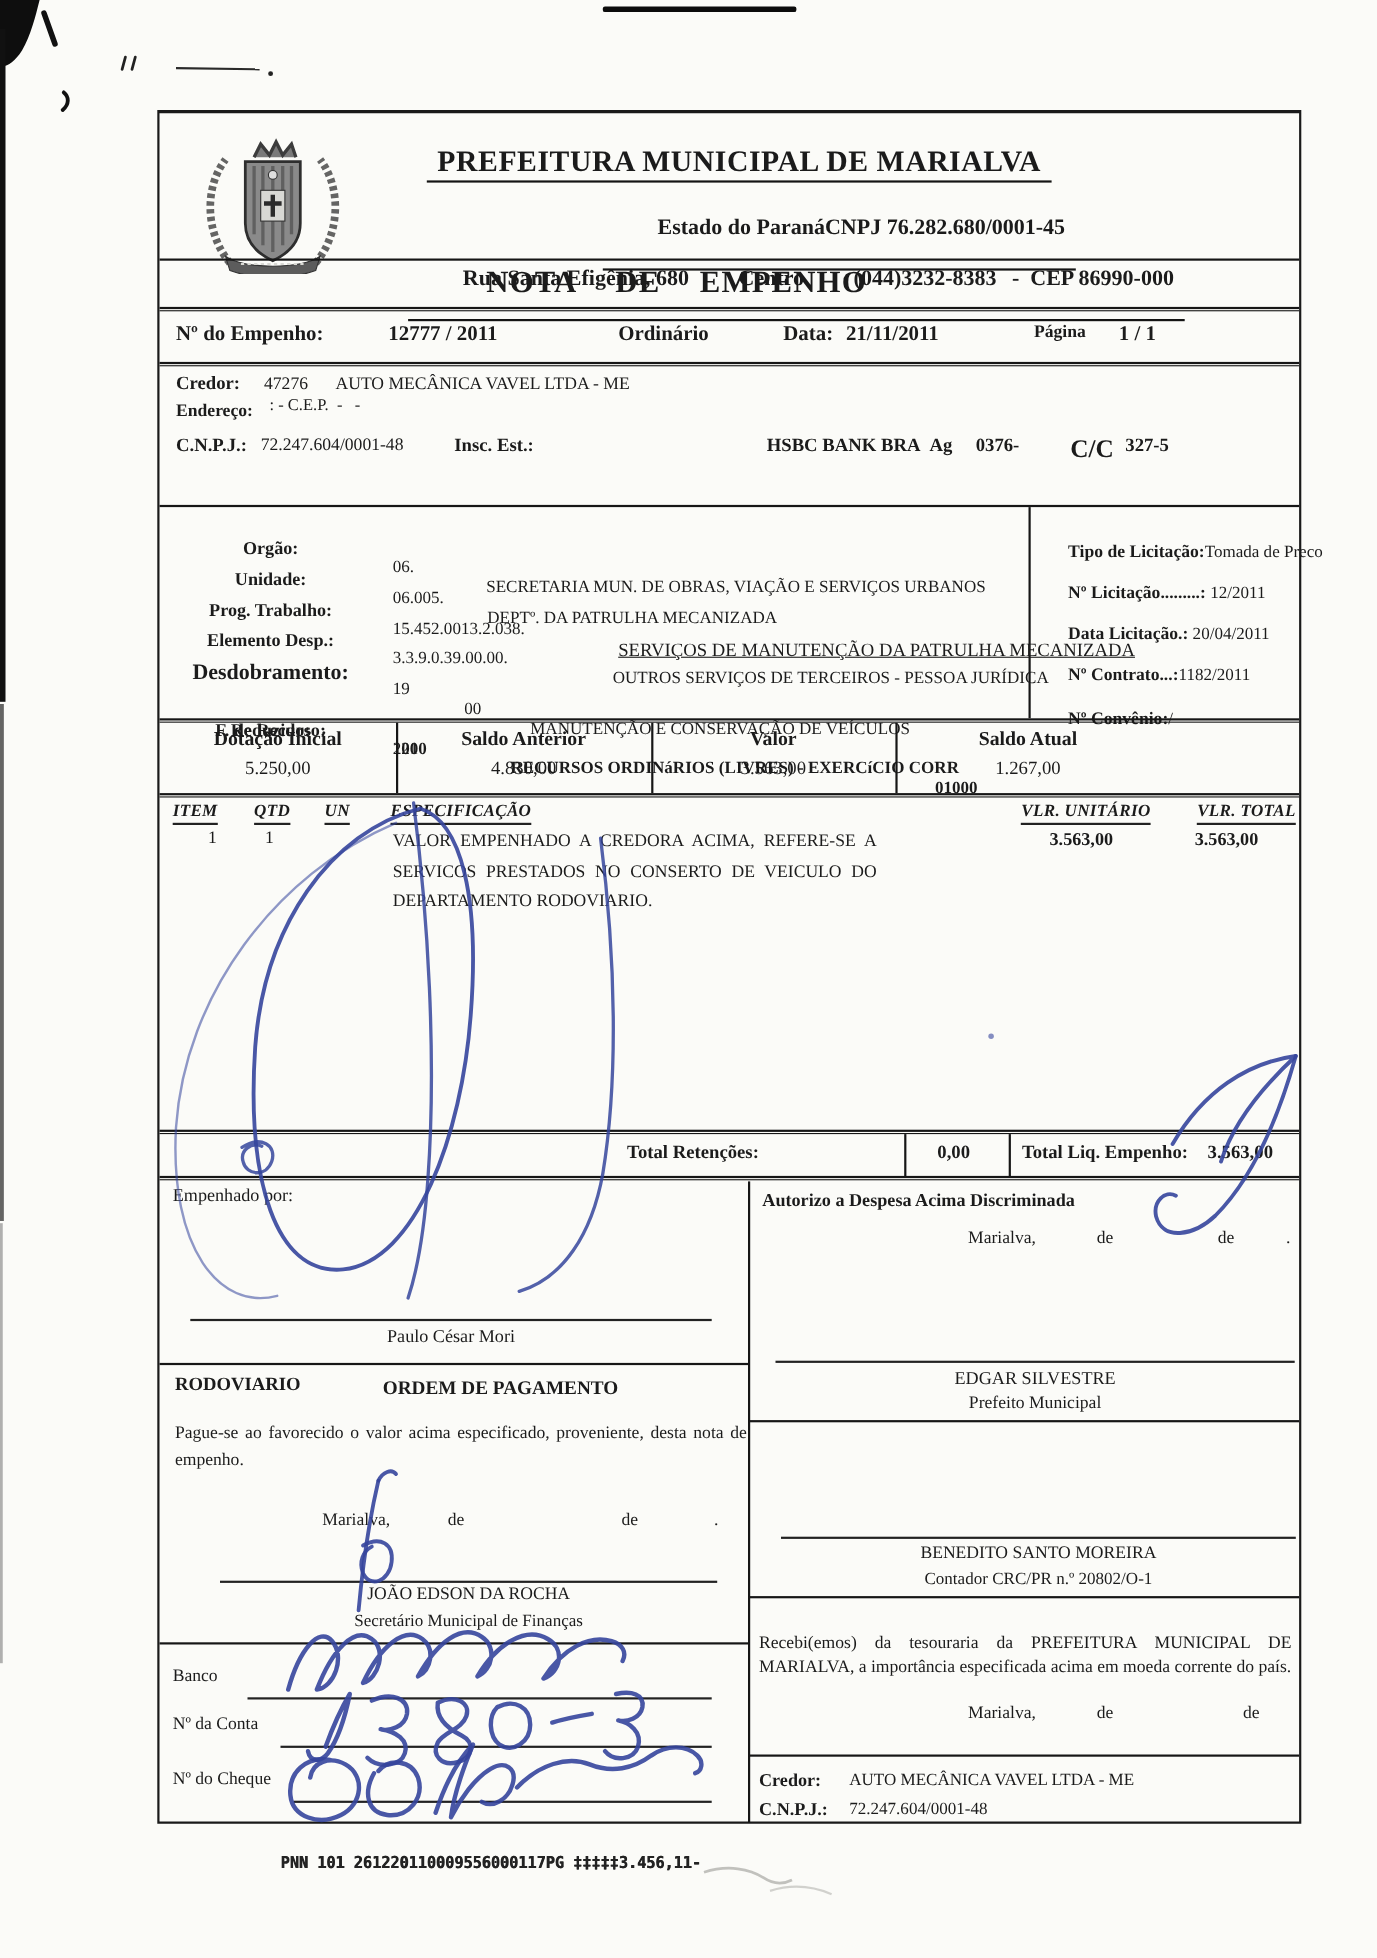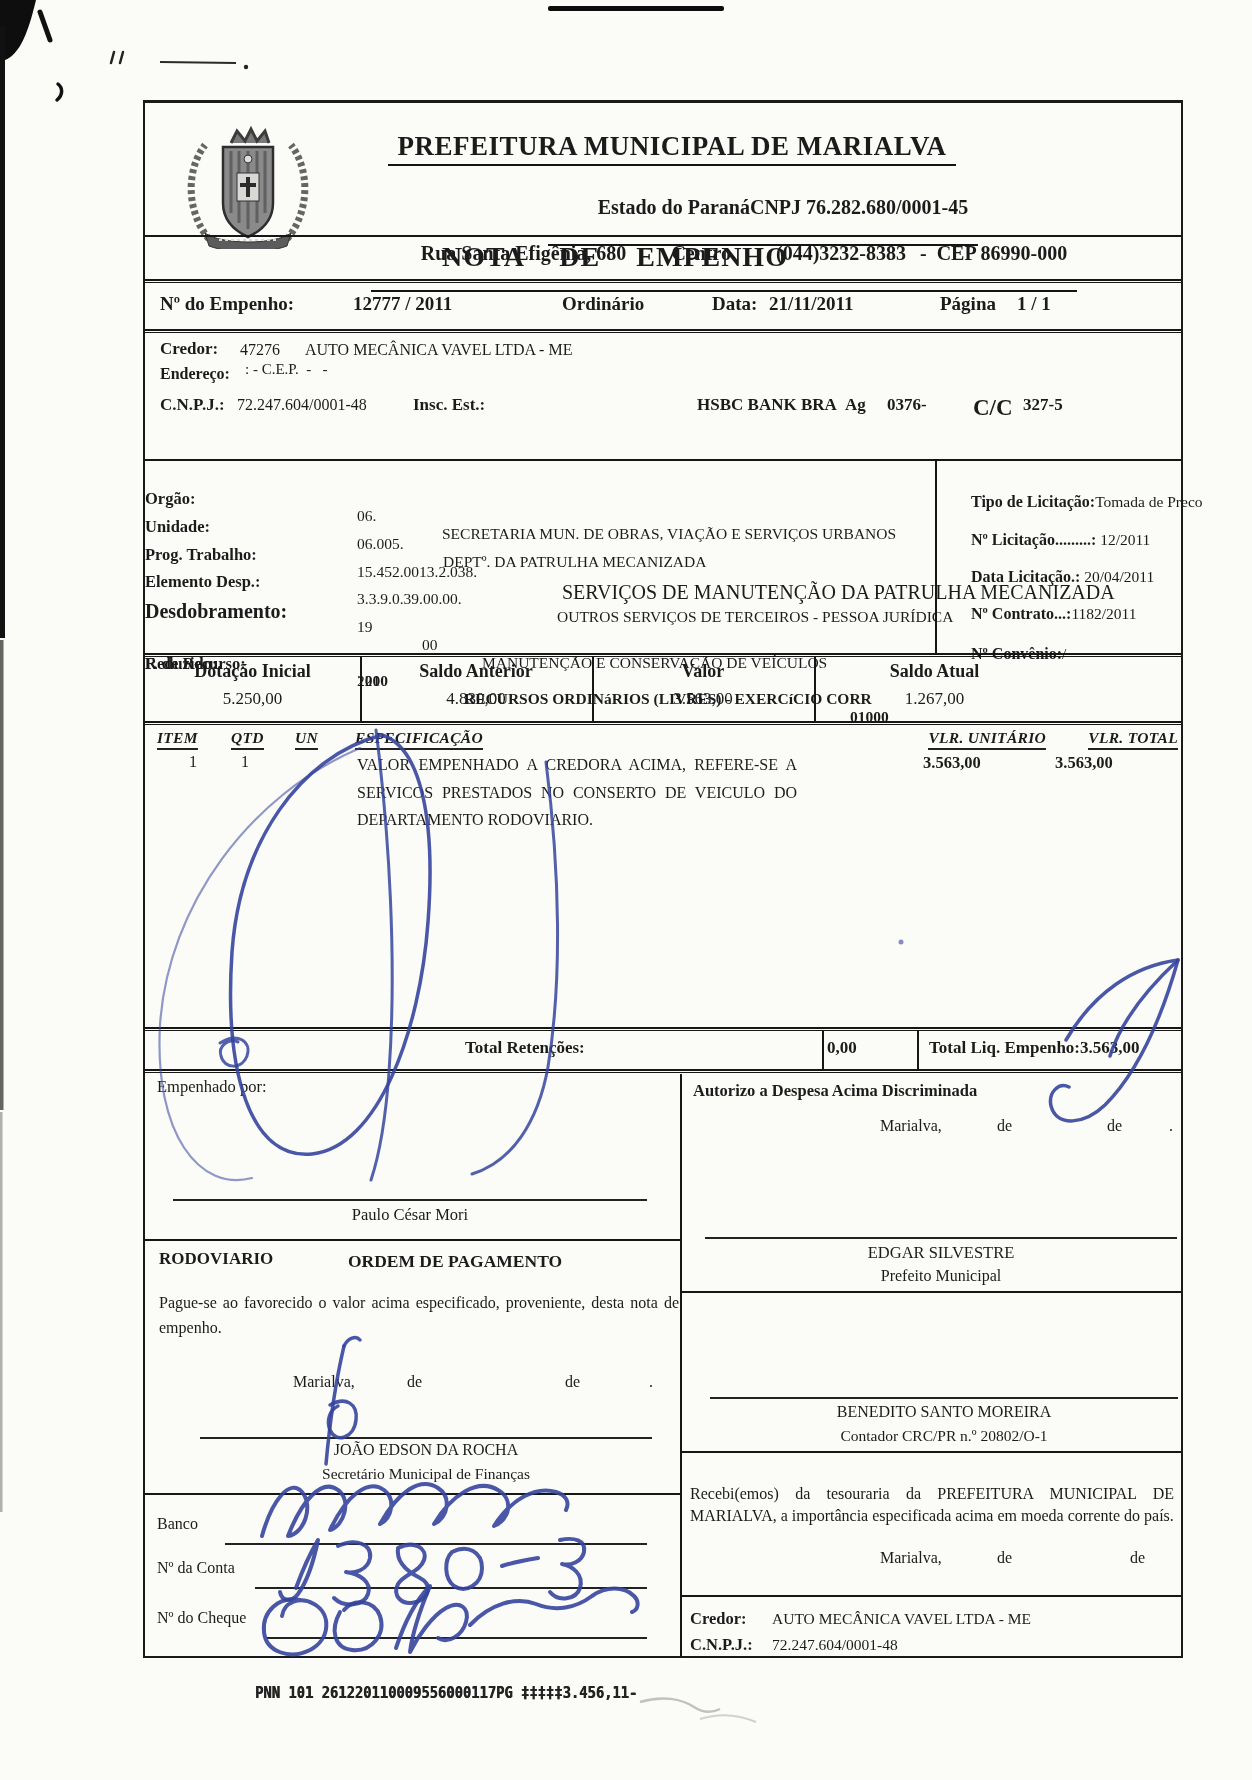--- a/index.html
+++ b/index.html
@@ -3,21 +3,21 @@
 <meta charset="utf-8">
 <style>
   html,body{margin:0;padding:0;background:#e9e9e6;}
   .page{position:relative;width:1252px;height:1780px;background:#fbfbf8;
         font-family:"Liberation Serif",serif;color:#1b1b1b;overflow:hidden;margin:0 auto;}
   .form{position:absolute;left:143px;top:100px;width:1040px;height:1558px;
         border:2px solid #1a1a1a;border-top-width:3px;background:transparent;box-sizing:border-box;}
   .a{position:absolute;white-space:pre;}
   .b{font-weight:bold;}
   .c{text-align:center;}
-  .r{text-align:left;}
+  .r{text-align:center;}
   .j{text-align:justify;white-space:normal;}
   .dline{position:absolute;height:4px;border-top:2.5px solid #161616;border-bottom:1.5px solid #161616;box-sizing:border-box;}
   .hline{position:absolute;border-top:2px solid #161616;}
   .vline{position:absolute;width:0;border-left:2px solid #161616;}
   .sig{position:absolute;border-top:2px solid #222;}
   .uline{display:inline-block;border-bottom:2.5px solid #141414;padding:0 10px 2px 10px;}
   .ithead{position:absolute;font-style:italic;font-weight:bold;font-size:15.5px;
           border-bottom:2px solid #222;padding-bottom:1px;letter-spacing:.3px;}
   .overlay{position:absolute;left:0;top:0;pointer-events:none;z-index:9;}
   .footer-code{position:absolute;left:255px;top:1684px;font-family:"DejaVu Sans Mono",monospace;
@@ -62,21 +62,21 @@
     <div class="hline" style="left:0;top:132px;width:1036px;"></div>
 
     <div class="a c b" style="left:0;top:138px;width:940px;font-size:28px;word-spacing:10px;letter-spacing:1px;">NOTA  DE  EMPENHO</div>
     <div class="dline" style="left:0;top:176px;width:1036px;"></div>
 
     <span class="a b" style="left:15px;top:190px;font-size:19px;">Nº do Empenho:</span>
     <span class="a b" style="left:208px;top:190px;font-size:19px;">12777 / 2011</span>
     <span class="a b" style="left:417px;top:190px;font-size:19px;">Ordinário</span>
     <span class="a b" style="left:567px;top:190px;font-size:19px;">Data:</span>
     <span class="a b" style="left:624px;top:190px;font-size:19px;">21/11/2011</span>
-    <span class="a b" style="left:795px;top:190px;font-size:19px;">Página</span>
+    <span class="a b" style="left:795px;top:190px;font-size:16px;">Página</span>
     <span class="a b" style="left:872px;top:190px;font-size:19px;">1 / 1</span>
     <div class="dline" style="left:0;top:226px;width:1036px;"></div>
 
     <span class="a b" style="left:15px;top:236px;font-size:17px;">Credor:</span>
     <span class="a" style="left:95px;top:238px;font-size:16px;">47276</span>
     <span class="a" style="left:160px;top:238px;font-size:16px;">AUTO MECÂNICA VAVEL LTDA - ME</span>
     <span class="a b" style="left:15px;top:262px;font-size:16px;">Endereço:</span>
     <span class="a" style="left:100px;top:258px;font-size:15px;">: - C.E.P.  -   -</span>
     <span class="a b" style="left:15px;top:292px;font-size:17px;">C.N.P.J.:</span>
     <span class="a" style="left:92px;top:293px;font-size:16px;">72.247.604/0001-48</span>
@@ -96,21 +96,21 @@
       <span class="a" style="left:297px;font-size:15.5px;">SECRETARIA MUN. DE OBRAS, VIAÇÃO E SERVIÇOS URBANOS</span>
     </div>
     <div class="a" style="left:0;top:396px;width:788px;height:24px;">
       <span class="a b r" style="left:0;width:202px;font-size:16.5px;">Unidade:</span>
       <span class="a" style="left:212px;font-size:15.5px;">06.005.</span>
       <span class="a" style="left:298px;font-size:15.5px;">DEPTº. DA PATRULHA MECANIZADA</span>
     </div>
     <div class="a" style="left:0;top:424px;width:788px;height:24px;">
       <span class="a b r" style="left:0;width:202px;font-size:16.5px;">Prog. Trabalho:</span>
       <span class="a" style="left:212px;font-size:15.5px;">15.452.0013.2.038.</span>
-      <span class="a" style="left:417px;font-size:20px;">SERVIÇOS DE MANUTENÇÃO DA PATRULHA MECANIZADA</span>
+      <span class="a" style="left:417px;font-size:17px;text-decoration:underline;">SERVIÇOS DE MANUTENÇÃO DA PATRULHA MECANIZADA</span>
     </div>
     <div class="a" style="left:0;top:451px;width:788px;height:24px;">
       <span class="a b r" style="left:0;width:202px;font-size:16.5px;">Elemento Desp.:</span>
       <span class="a" style="left:212px;font-size:15.5px;">3.3.9.0.39.00.00.</span>
       <span class="a" style="left:412px;font-size:15.5px;">OUTROS SERVIÇOS DE TERCEIROS - PESSOA JURÍDICA</span>
     </div>
     <div class="a" style="left:0;top:479px;width:788px;height:24px;">
       <span class="a b r" style="left:0;width:202px;font-size:20px;">Desdobramento:</span>
       <span class="a" style="left:212px;font-size:15.5px;">19</span>
       <span class="a" style="left:277px;font-size:15.5px;">00</span>

